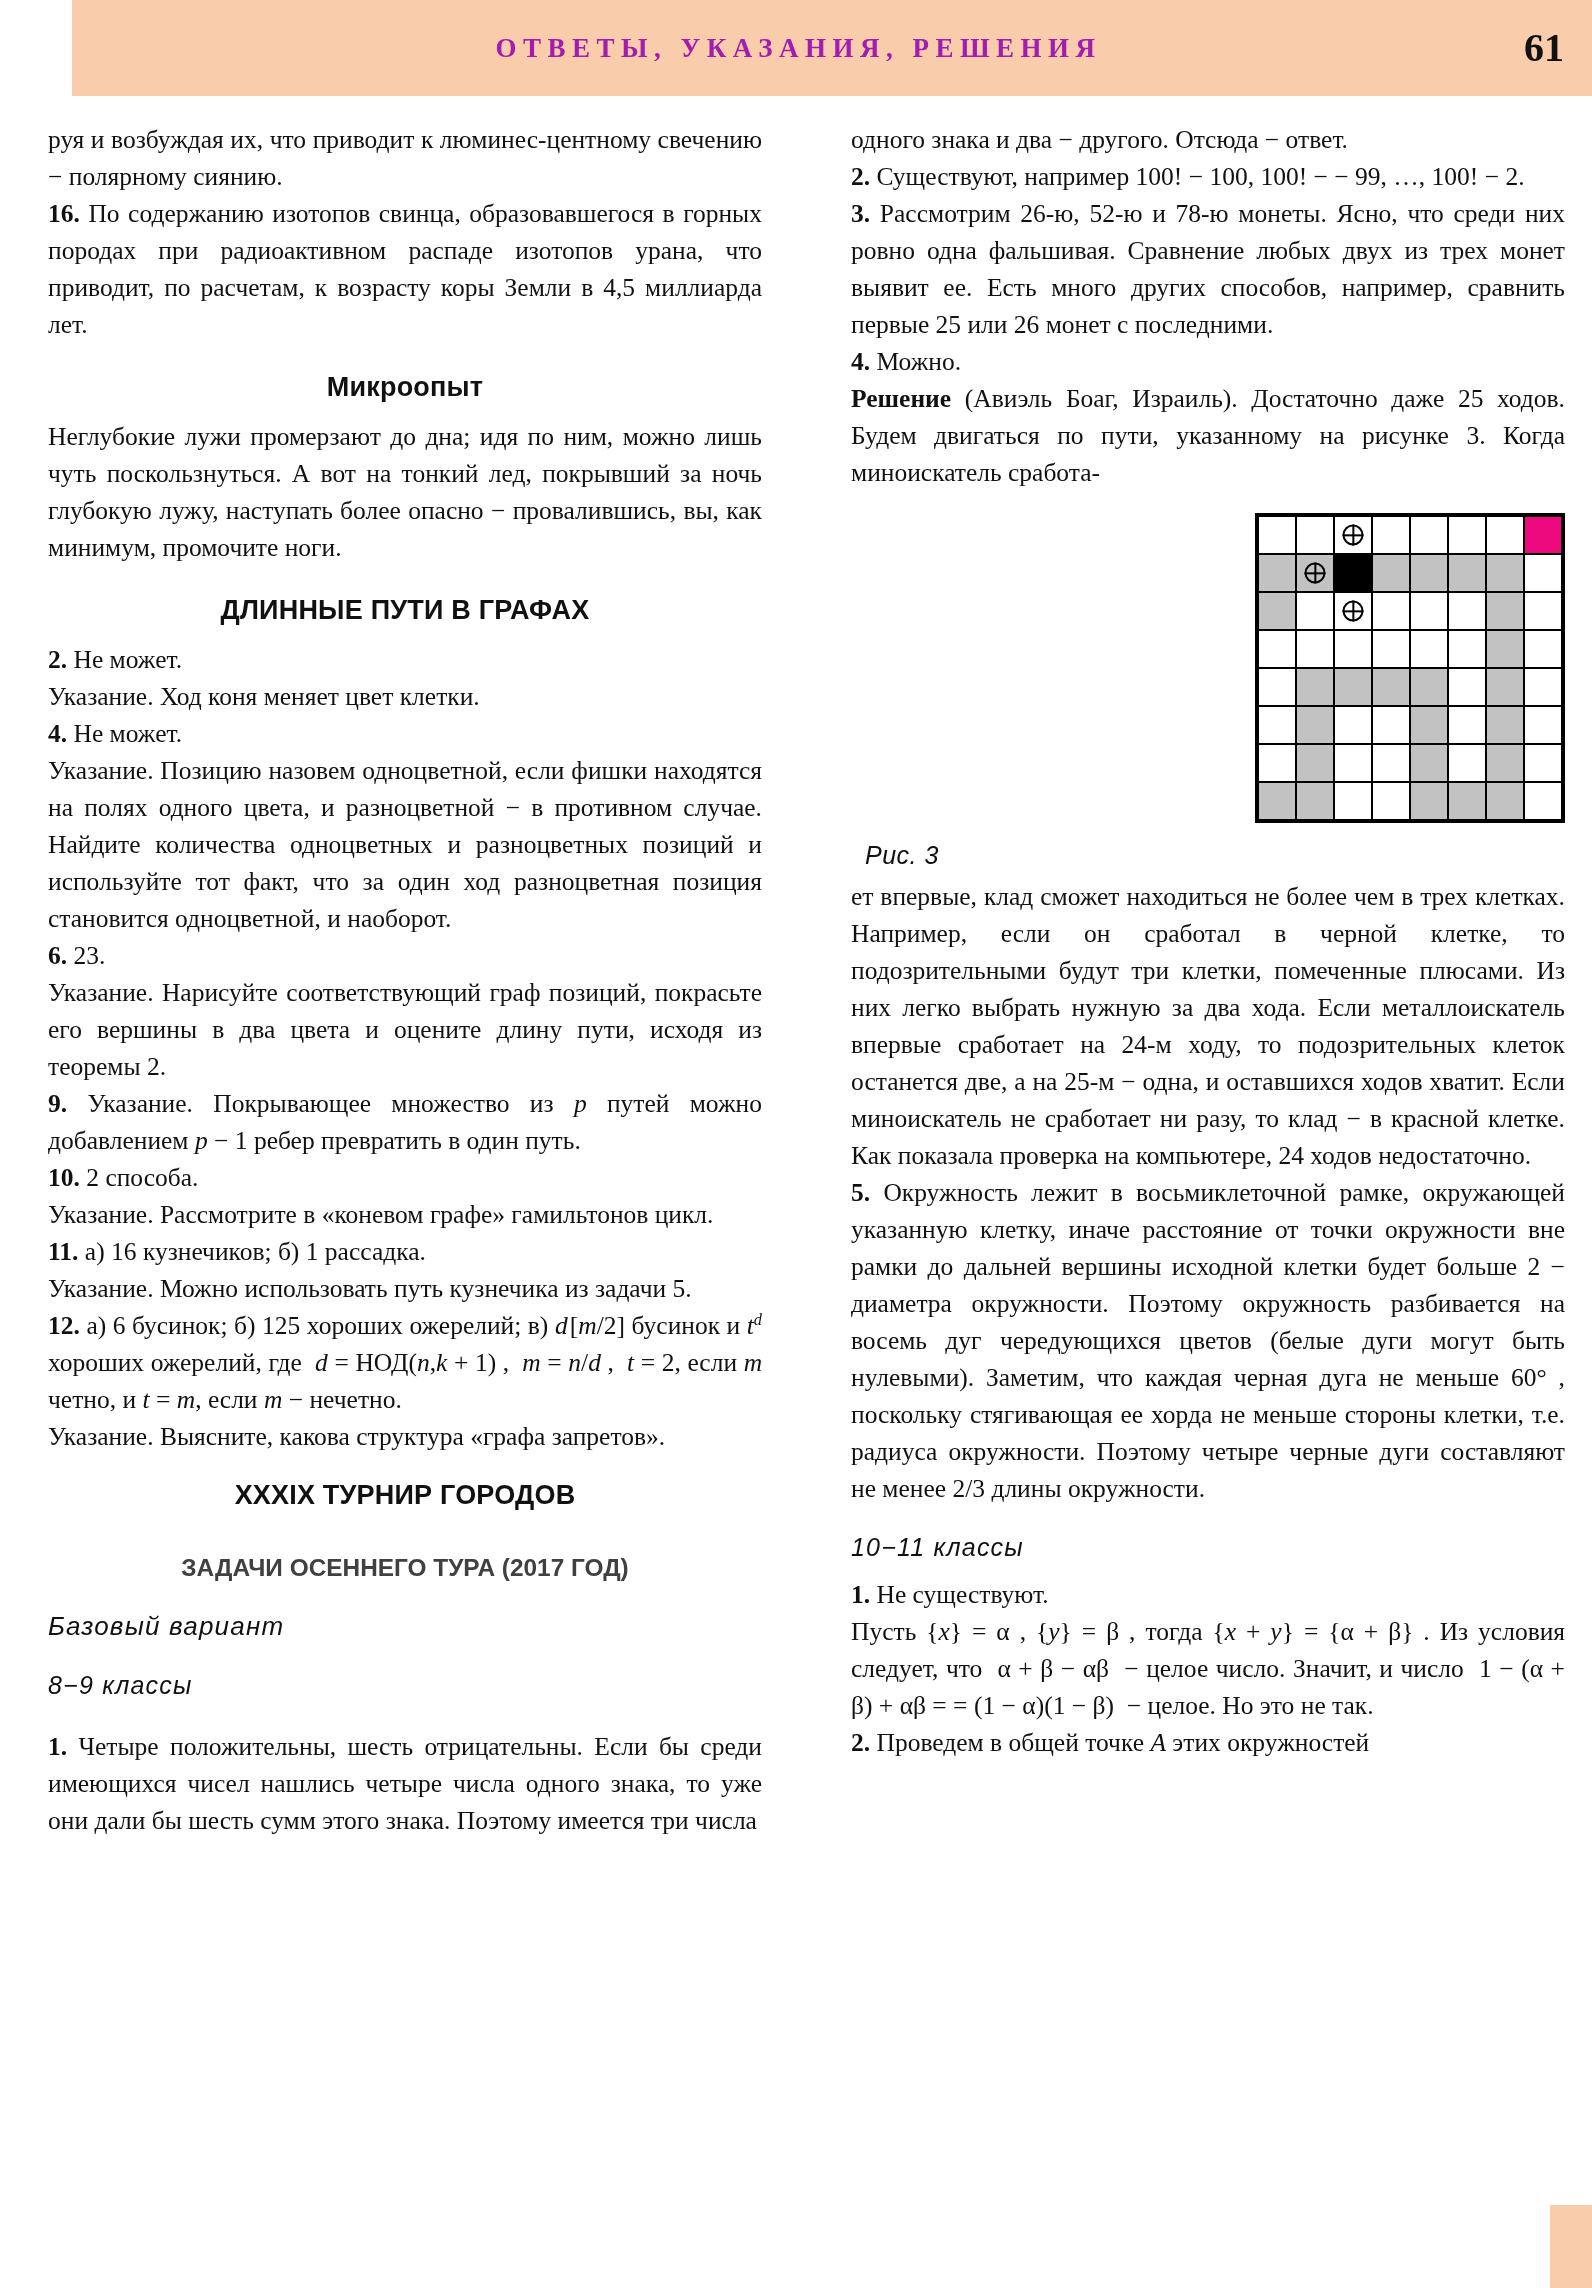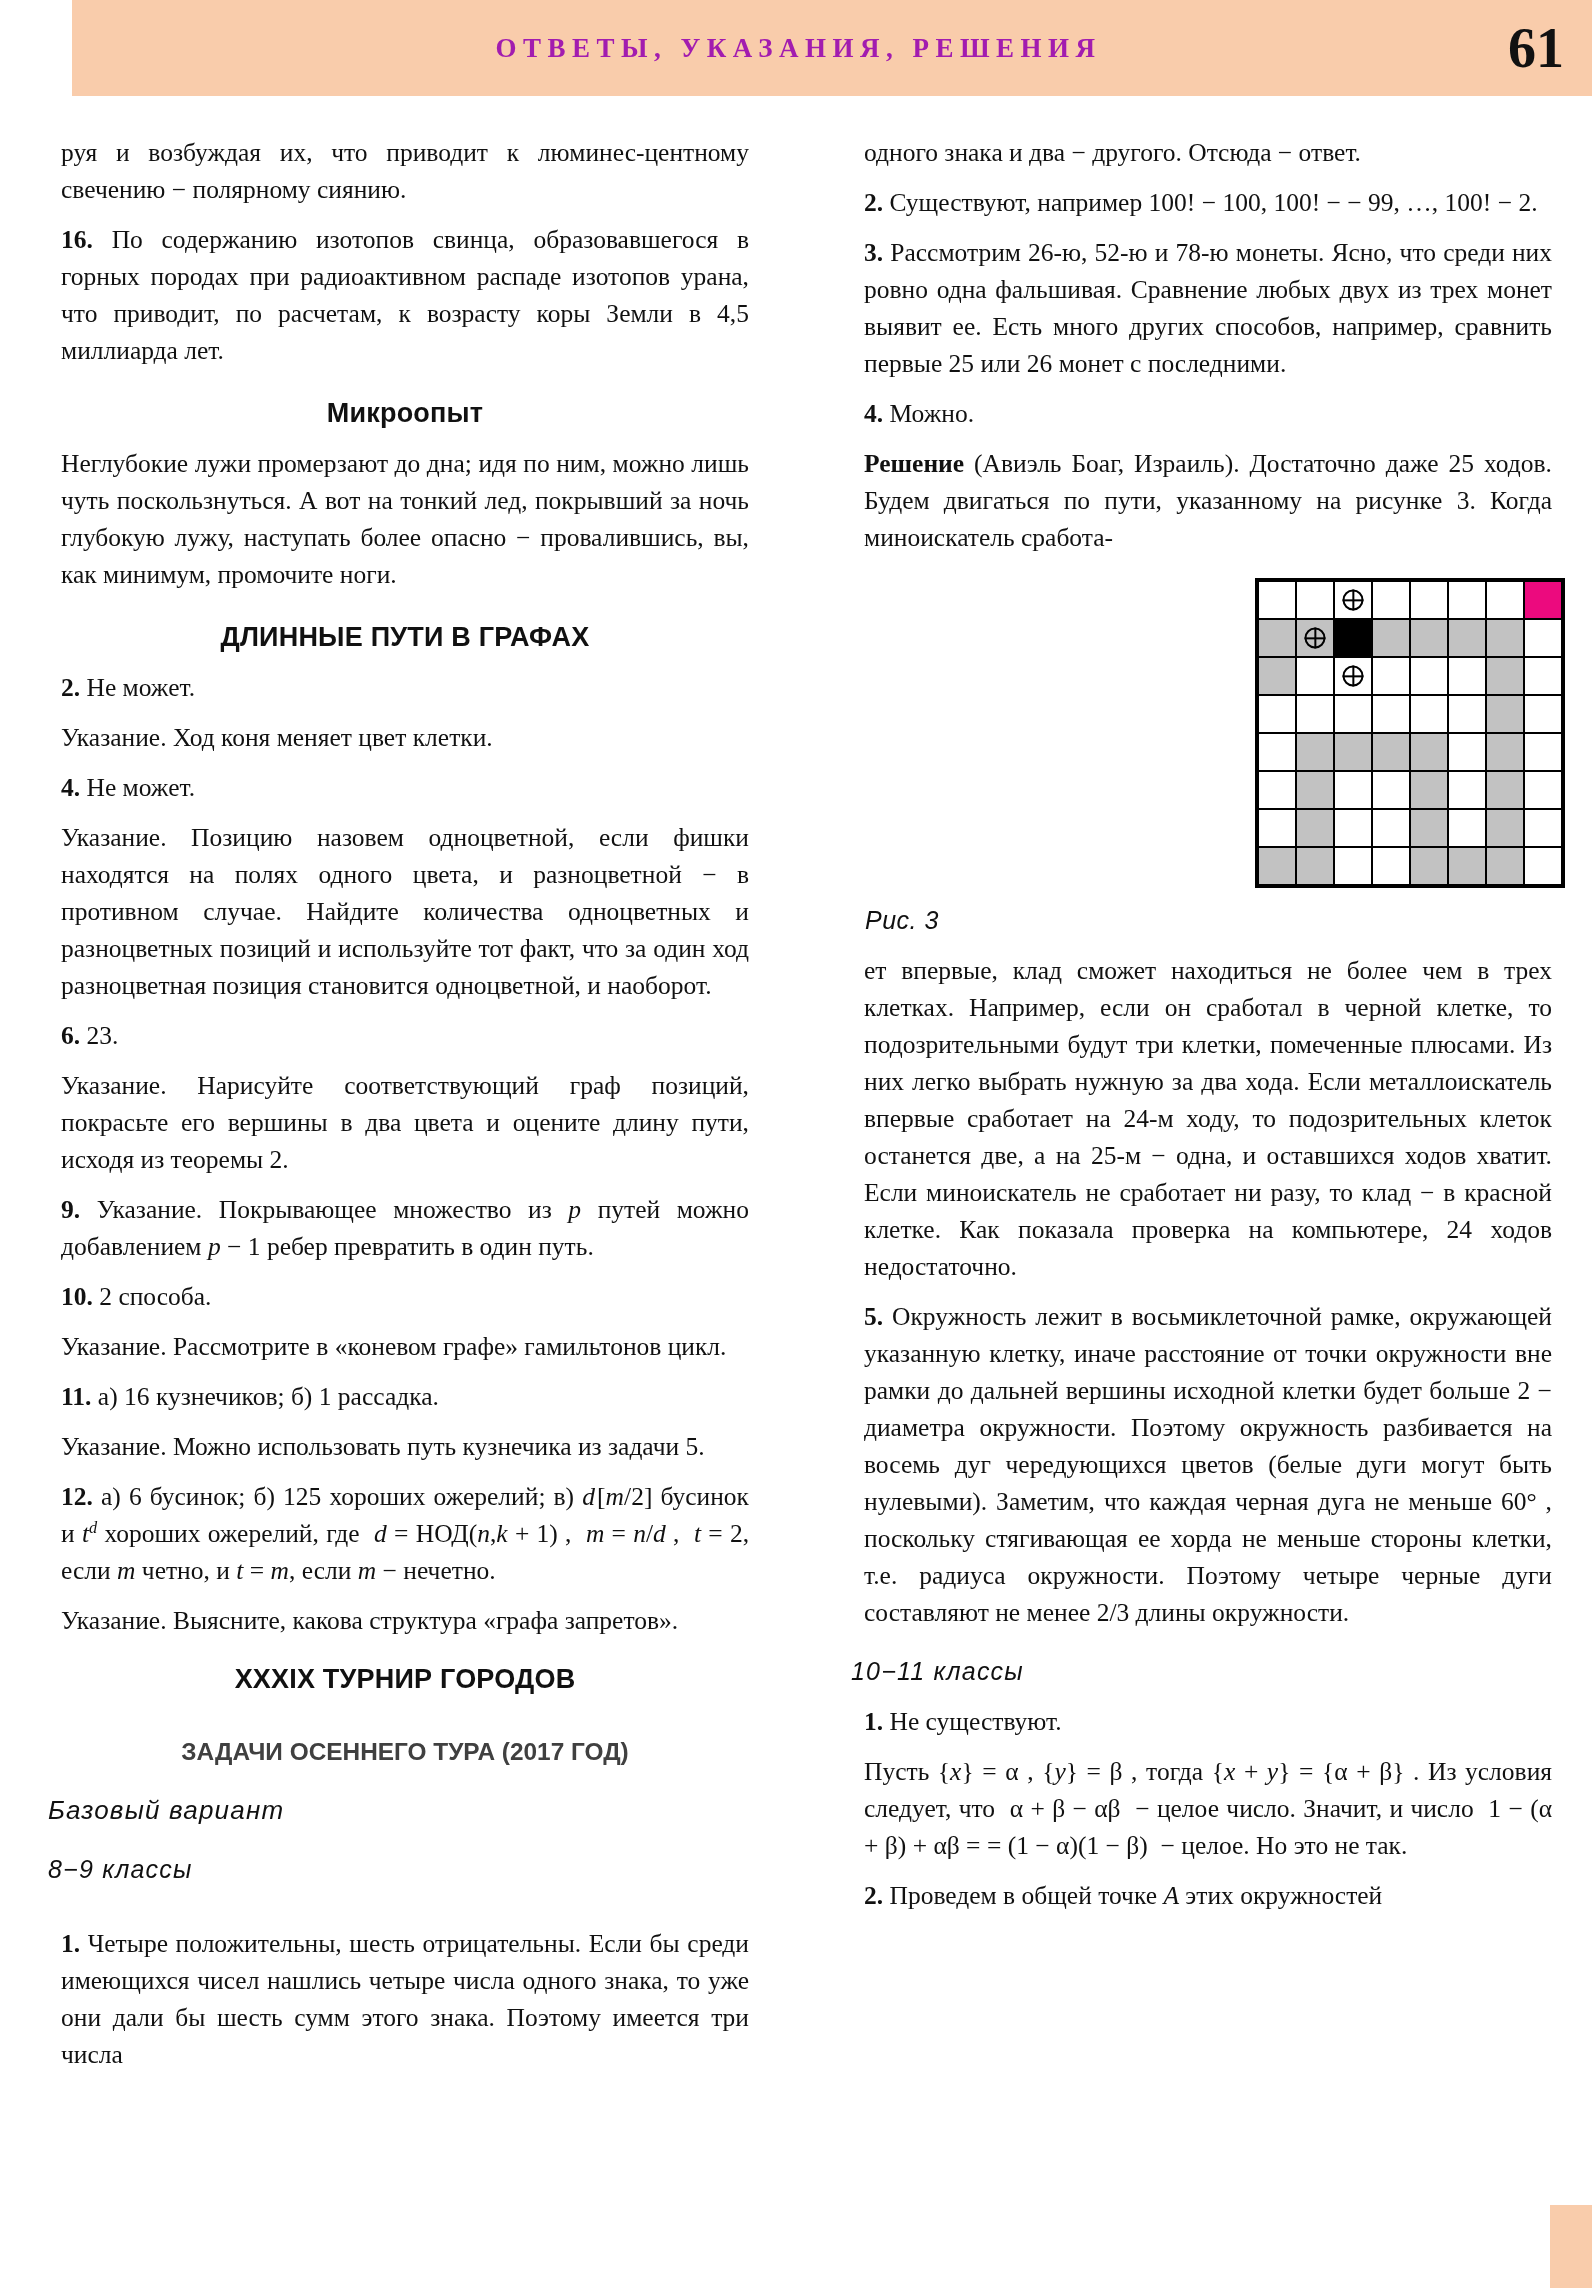--- a/index.html
+++ b/index.html
@@ -40,40 +40,40 @@
     color: #a21caf;
     white-space: nowrap;
   }
   .header-pageno {
     position: absolute;
     right: 28px;
     top: 0;
     height: 93px;
     line-height: 96px;
     font-family: "Liberation Serif", "DejaVu Serif", serif;
-    font-size: 56px;
+    font-size: 40px;
     font-weight: bold;
     color: #111;
   }
 
   
   .col {
     position: absolute;
     top: 121px;
     width: 714px;
     font-size: 25.5px;
     line-height: 37px;
     text-align: justify;
     text-justify: inter-word;
   }
   .col-left  { left: 48px; }
   .col-right { left: 851px; }
 
   p.para {
-    margin: 13px;
+    margin: 0;
     text-indent: 0;
     hyphens: manual;
   }
 
   .b { font-weight: bold; }
   .i { }
   .math { font-style: italic; font-family: "Liberation Serif", "DejaVu Serif", serif; }
   .up   { font-style: normal; }
   sup.mexp { font-size: 0.64em; font-style: italic; vertical-align: super; line-height: 0; }
 

